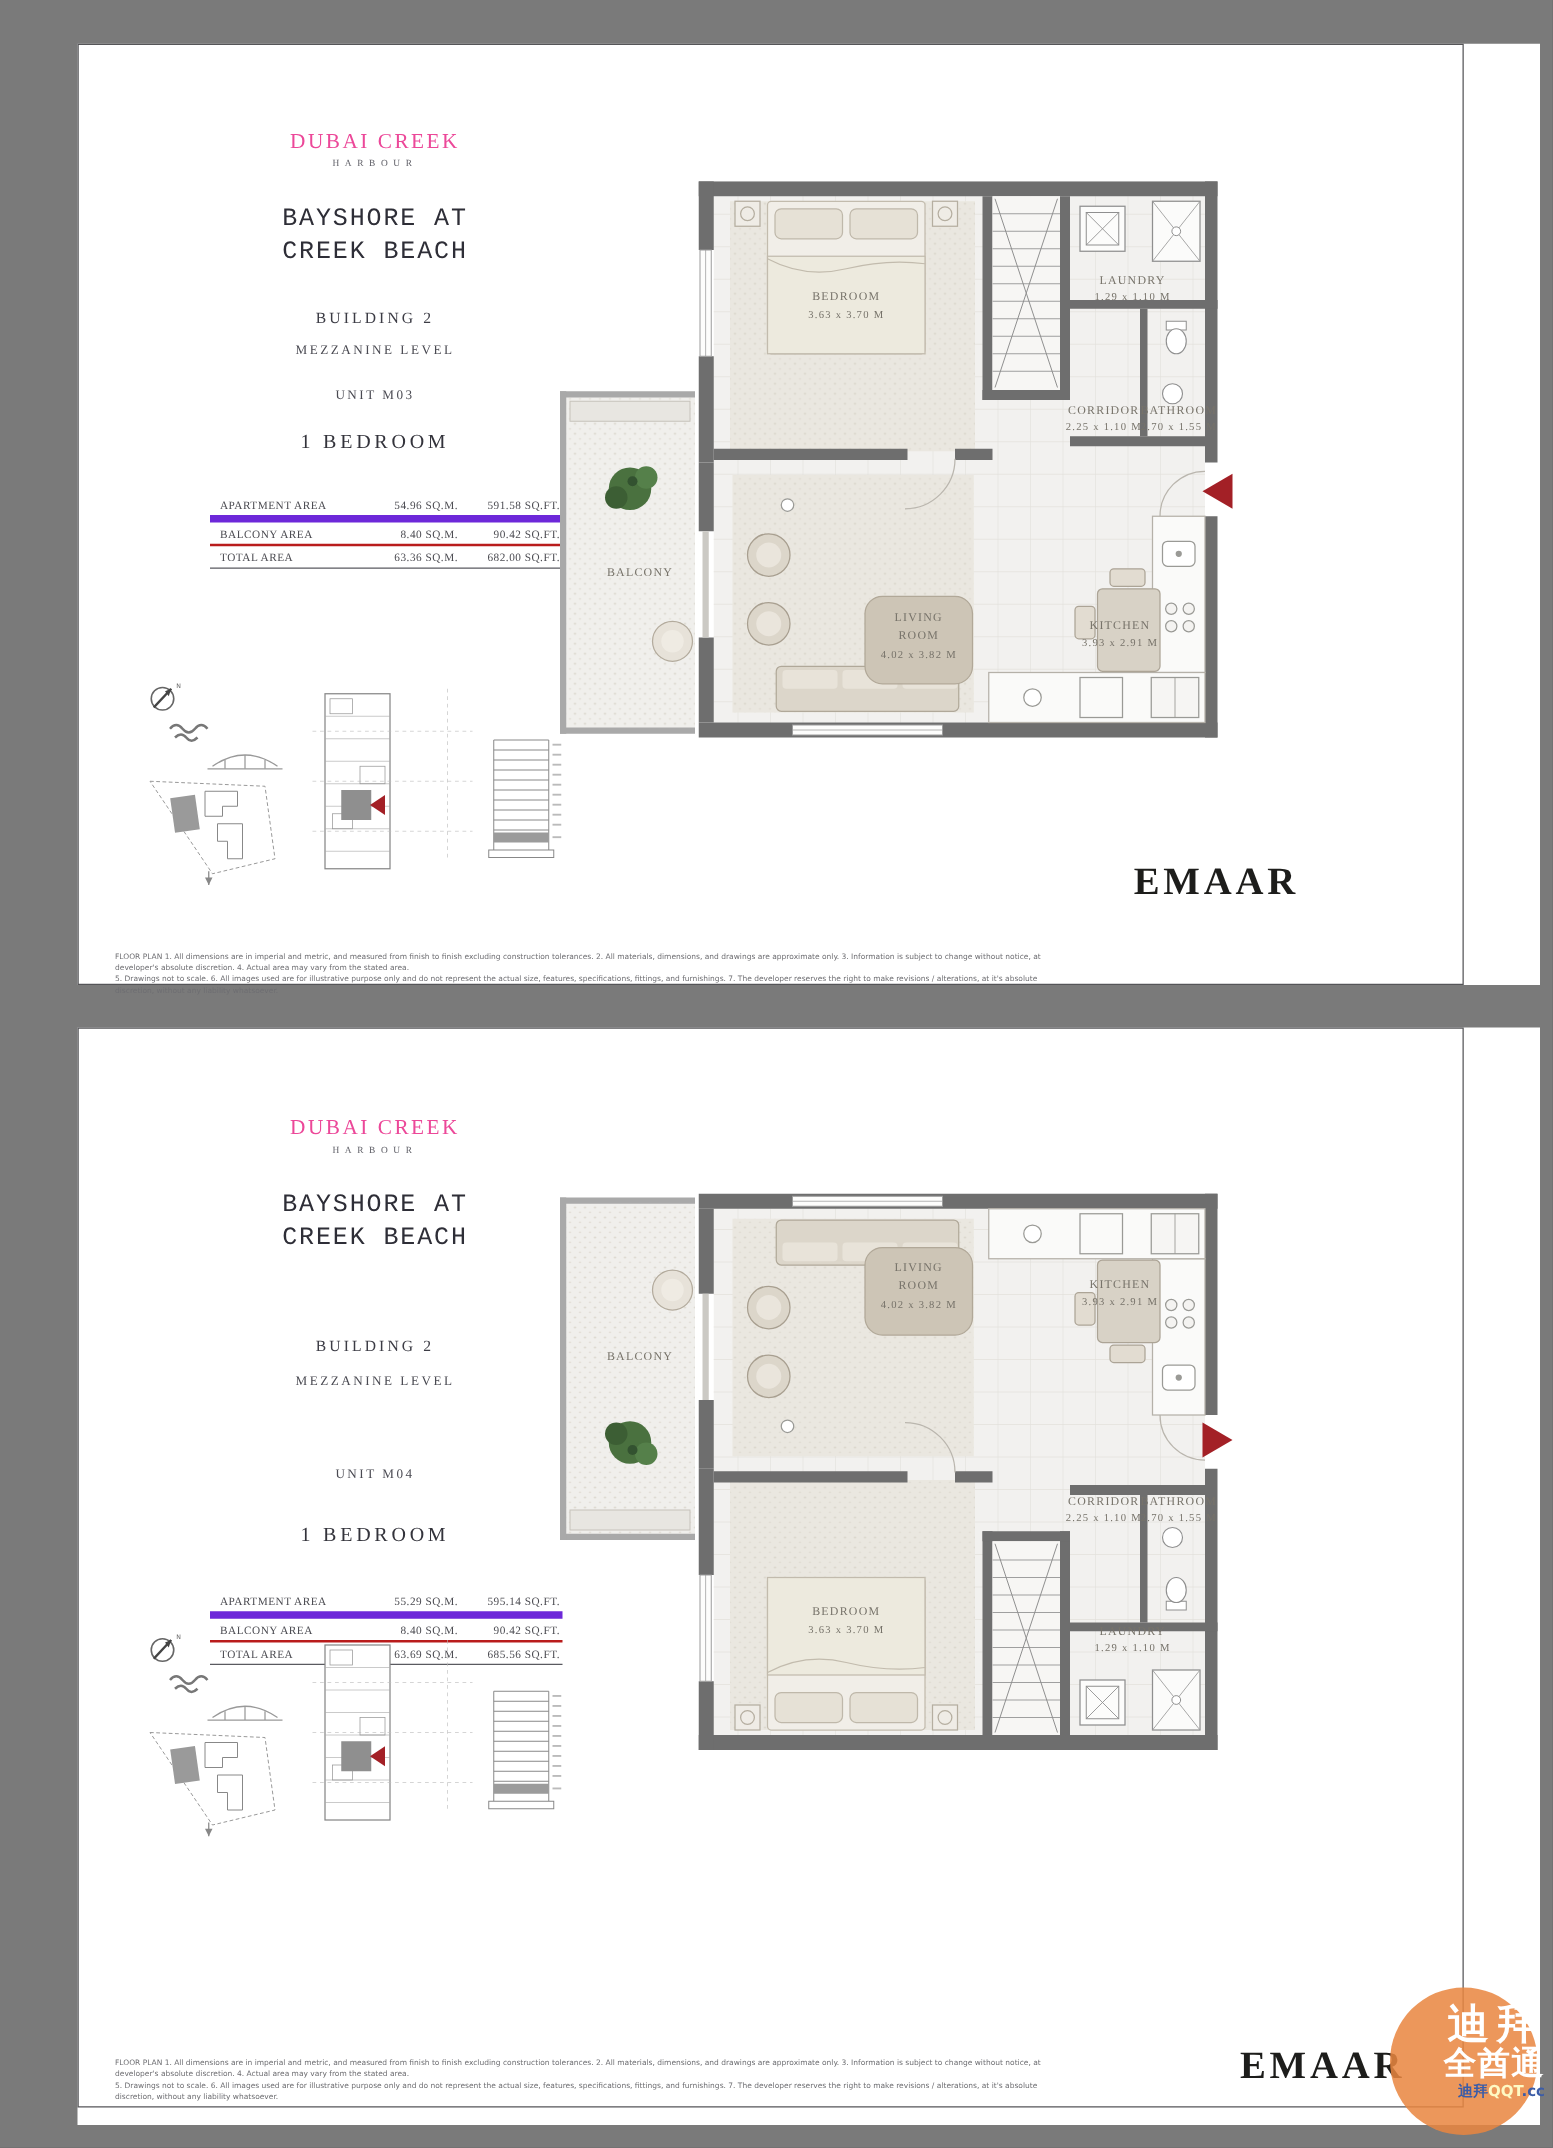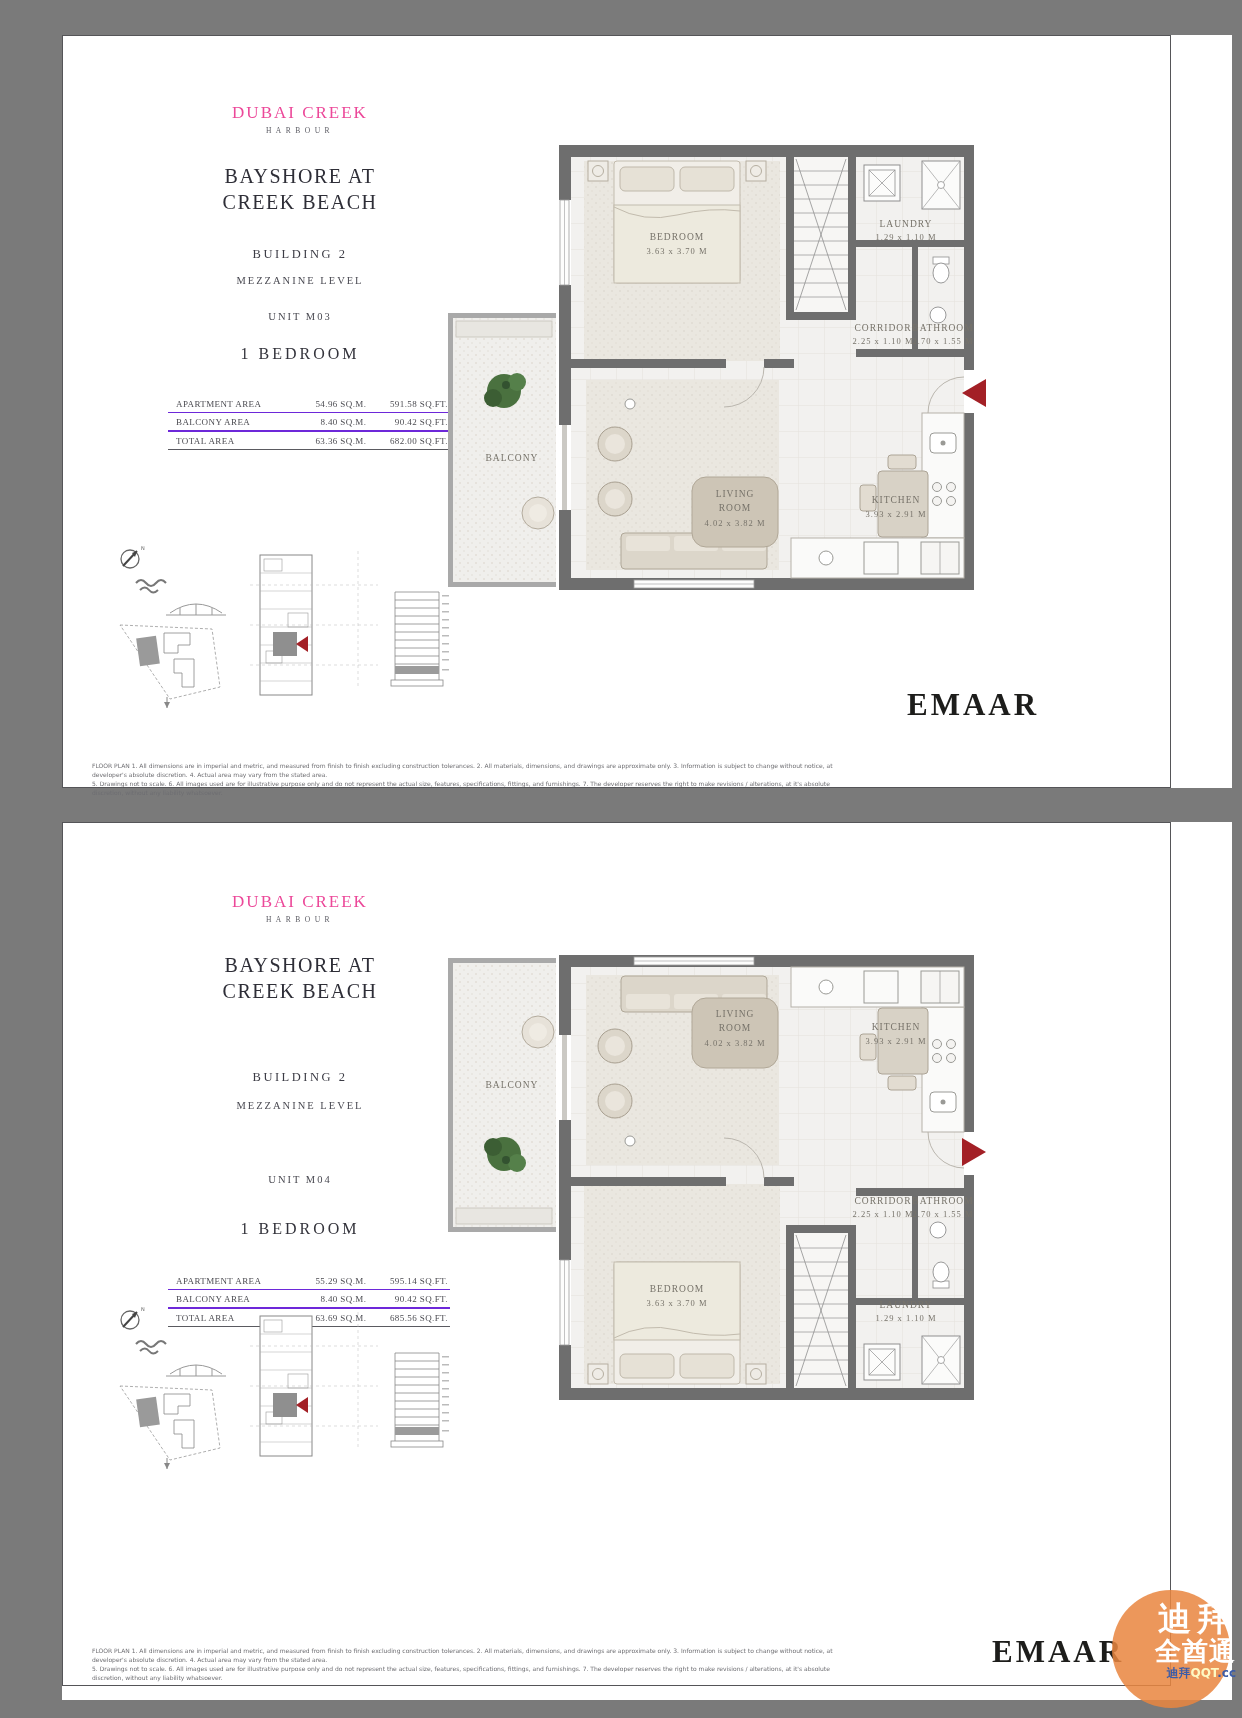--- a/index.html
+++ b/index.html
@@ -3,28 +3,28 @@
 <meta charset="utf-8">
 <style>
   html,body{margin:0;padding:0;background:#6f6f6f;}
   #stage{position:relative;width:1242px;height:1718px;background:#7a7a7a;overflow:hidden;
          font-family:"Liberation Serif",serif;}
   .page{position:absolute;left:62px;width:1170px;background:#ffffff;}
   .page-frame{position:absolute;left:0;top:0;width:1107px;border:1px solid #555558;pointer-events:none;}
   .cblock{position:absolute;left:88px;width:300px;text-align:center;color:#33333c;}
   .brand-line1{font-size:17px;letter-spacing:2px;color:#ec4899;}
   .brand-line2{font-size:7.5px;letter-spacing:4.5px;color:#5c5c64;margin-top:3px;}
-  .proj-title{font-size:20px;line-height:26px;letter-spacing:1.5px;color:#2e2e37;}
+  .proj-title{font-size:20px;line-height:26px;letter-spacing:1.5px;color:#2e2e37;font-family:Liberation Mono, monospace;}
   .building{font-size:12.5px;letter-spacing:2.5px;color:#3c3c45;}
   .level,.unit{font-size:10.5px;letter-spacing:2px;color:#4a4a52;}
   .bedrooms{font-size:16px;letter-spacing:3px;color:#33333b;}
   .area-table{position:absolute;left:106px;width:282px;font-size:9px;color:#4c4c52;letter-spacing:.4px;}
   .area-row{display:flex;align-items:center;height:17px;}
-  .area-row.r1{border-bottom:1px solid #6d28d9;}
-  .area-row.r2{border-bottom:2px solid #6d28d9;}
+  .area-row.r1{border-bottom:6px solid #6d28d9;}
+  .area-row.r2{border-bottom:2px solid #b91c1c;}
   .area-row.r3{border-bottom:1px solid #5a5a60;}
   .ac-label{width:41%;text-align:left;padding-left:8px;}
   .ac-sqm{width:29%;text-align:right;}
   .ac-sqft{width:30%;text-align:right;padding-right:2px;}
   .mini-svg{position:absolute;left:48px;width:340px;height:172px;}
   .plan-svg{position:absolute;left:372px;width:560px;height:460px;}
   .plan-text{font-family:"Liberation Serif",serif;fill:#77736a;letter-spacing:1px;}
   .room-name{font-size:9.5px;}
   .room-dims{font-size:8.5px;}
   .disclaimer{position:absolute;left:30px;width:758px;font-family:"DejaVu Sans",sans-serif;

